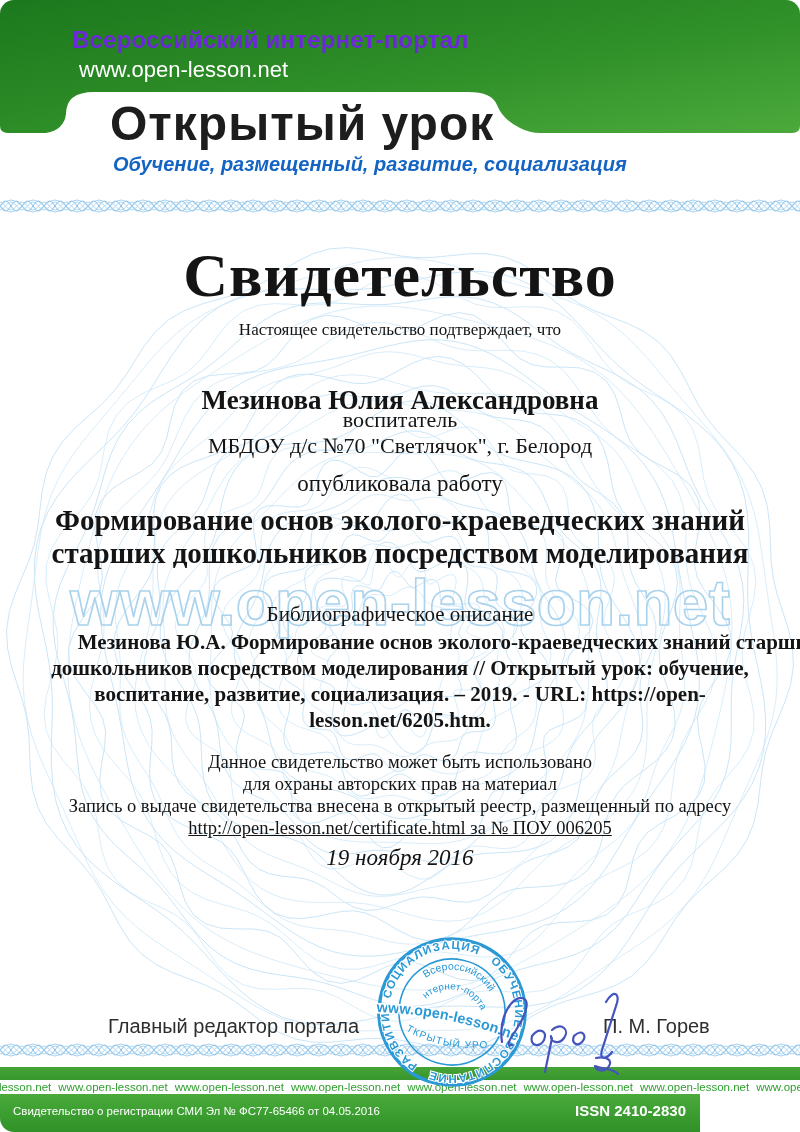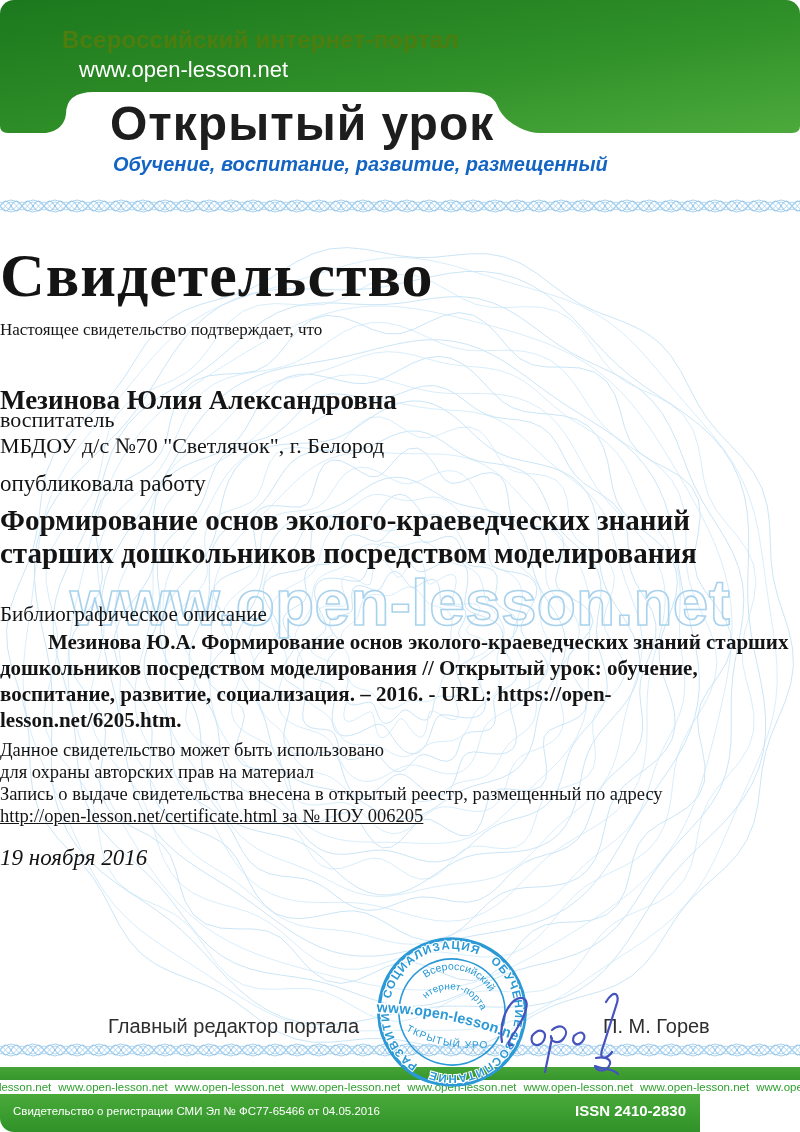--- a/index.html
+++ b/index.html
@@ -6,41 +6,41 @@
   .page{position:relative;width:800px;height:1132px;background:#fff;border-radius:14px;
         overflow:hidden;font-family:"Liberation Sans",sans-serif;}
   
   .rosette{position:absolute;left:0;top:0;width:800px;height:1132px;z-index:1;pointer-events:none;}
   .band{position:absolute;left:0;width:800px;height:24px;z-index:1;}
   .band-top{top:194px;}
   .band-bottom{top:1038px;}
   
   .header{position:absolute;left:0;top:0;width:800px;height:190px;z-index:3;}
   .header svg{position:absolute;left:0;top:0;}
-  .portal-label{position:absolute;left:62px;top:26px;font-size:24px;font-weight:bold;color:#4d7c0f;letter-spacing:.2px;}
+  .portal-label{position:absolute;left:72px;top:26px;font-size:24px;font-weight:bold;color:#6d28d9;letter-spacing:.2px;}
   .site-url{position:absolute;left:79px;top:57px;font-size:22px;color:#fff;}
   .brand-title{position:absolute;left:110px;top:96px;font-size:48px;font-weight:bold;color:#1d1d1d;letter-spacing:1px;}
   .brand-subtitle{position:absolute;left:113px;top:153px;font-size:20px;font-style:italic;font-weight:bold;color:#1464c4;}
   
   .content{position:absolute;left:0;top:0;width:640px;height:1132px;z-index:2;
-           font-family:"Liberation Serif",serif;color:#141414;text-align:left;}
+           font-family:"Liberation Serif",serif;color:#141414;text-align:center;}
   .content div{position:absolute;left:0;width:800px;}
   .cert-title{top:240px;font-size:62px;font-weight:bold;letter-spacing:1px;}
   .confirm{top:320px;font-size:17px;}
   .recipient{top:371px;font-size:27px;font-weight:bold;margin-top:14px;}
   .role{top:407px;font-size:22px;}
   .org{top:433px;font-size:22px;}
   .action{top:471px;font-size:23px;}
   .work1{top:504px;font-size:29px;font-weight:bold;}
   .work2{top:537px;font-size:29px;font-weight:bold;}
   .biblio{top:602px;font-size:21px;}
   .cit0{top:630px;padding-left:48px;}.cit1{top:656px;}.cit2{top:682px;}.cit3{top:708px;}
   .cit{font-size:21px;font-weight:bold;}
   .use0{top:740px;}.use1{top:762px;}.use2{top:784px;}.use3{top:806px;text-decoration:underline;}
-  .use{font-size:18.5px;}
+  .use{font-size:18.5px;margin-top:12px;}
   .date{top:845px;font-size:23px;font-style:italic;}
   
   .editor-label{position:absolute;left:108px;top:1015px;font-size:20px;color:#2e2e2e;z-index:2;font-family:"Liberation Sans",sans-serif;text-align:center;}
   .editor-name{position:absolute;left:603px;top:1015px;font-size:20px;color:#2e2e2e;z-index:2;font-family:"Liberation Sans",sans-serif;}
   .stamp{position:absolute;left:366px;top:926px;width:172px;height:172px;z-index:5;}
   .signature{position:absolute;left:488px;top:978px;width:170px;height:112px;z-index:6;}
   
   .bar-thin{position:absolute;left:0;top:1067px;width:800px;height:13px;background:linear-gradient(#46a437,#37962c);z-index:2;}
   .url-strip{position:absolute;left:0;top:1080px;width:800px;height:14px;background:#fff;z-index:2;
              white-space:nowrap;overflow:hidden;font-size:11.5px;line-height:14px;color:#2f9e2f;padding-left:0;}
@@ -117,36 +117,36 @@
   </svg>
 
   <div class="header">
     <svg width="800" height="190" viewBox="0 0 800 190">
       <path fill="url(#ggrad)" d="M0,0 H800 V126 Q800,133 792,133 H8 Q0,133 0,126 Z"></path>
       <path fill="#ffffff" d="M46,133 Q64,130 66,114 Q66,92 94,92 L468,92 Q492,92 497,105 Q503,120 520,128 Q530,133 540,133 Z"></path>
     </svg>
     <div class="portal-label">Всероссийский интернет-портал</div>
     <div class="site-url">www.open-lesson.net</div>
     <div class="brand-title">Открытый урок</div>
-    <div class="brand-subtitle">Обучение, воспитание, развитие, размещенный</div>
+    <div class="brand-subtitle">Обучение, размещенный, развитие, социализация</div>
   </div>
 
   <div class="content">
     <div class="cert-title">Свидетельство</div>
     <div class="confirm">Настоящее свидетельство подтверждает, что</div>
     <div class="recipient">Мезинова Юлия Александровна</div>
     <div class="role">воспитатель</div>
     <div class="org">МБДОУ д/с №70 "Светлячок", г. Белород</div>
     <div class="action">опубликовала работу</div>
     <div class="work1">Формирование основ эколого-краеведческих знаний</div>
     <div class="work2">старших дошкольников посредством моделирования</div>
     <div class="biblio">Библиографическое описание</div>
     <div class="cit cit0">Мезинова Ю.А. Формирование основ эколого-краеведческих знаний старших</div>
     <div class="cit cit1">дошкольников посредством моделирования // Открытый урок: обучение,</div>
-    <div class="cit cit2">воспитание, развитие, социализация. – 2016. - URL: https://open-</div>
+    <div class="cit cit2">воспитание, развитие, социализация. – 2019. - URL: https://open-</div>
     <div class="cit cit3">lesson.net/6205.htm.</div>
     <div class="use use0">Данное свидетельство может быть использовано</div>
     <div class="use use2">Запись о выдаче свидетельства внесена в открытый реестр, размещенный по адресу</div>
     <div class="use use1">для охраны авторских прав на материал</div>
     <div class="use use3">http://open-lesson.net/certificate.html за № ПОУ 006205</div>
     <div class="date">19 ноября 2016</div>
   </div>
 
   <div class="editor-label">Главный редактор портала</div>
   <div class="editor-name">П. М. Горев</div>

